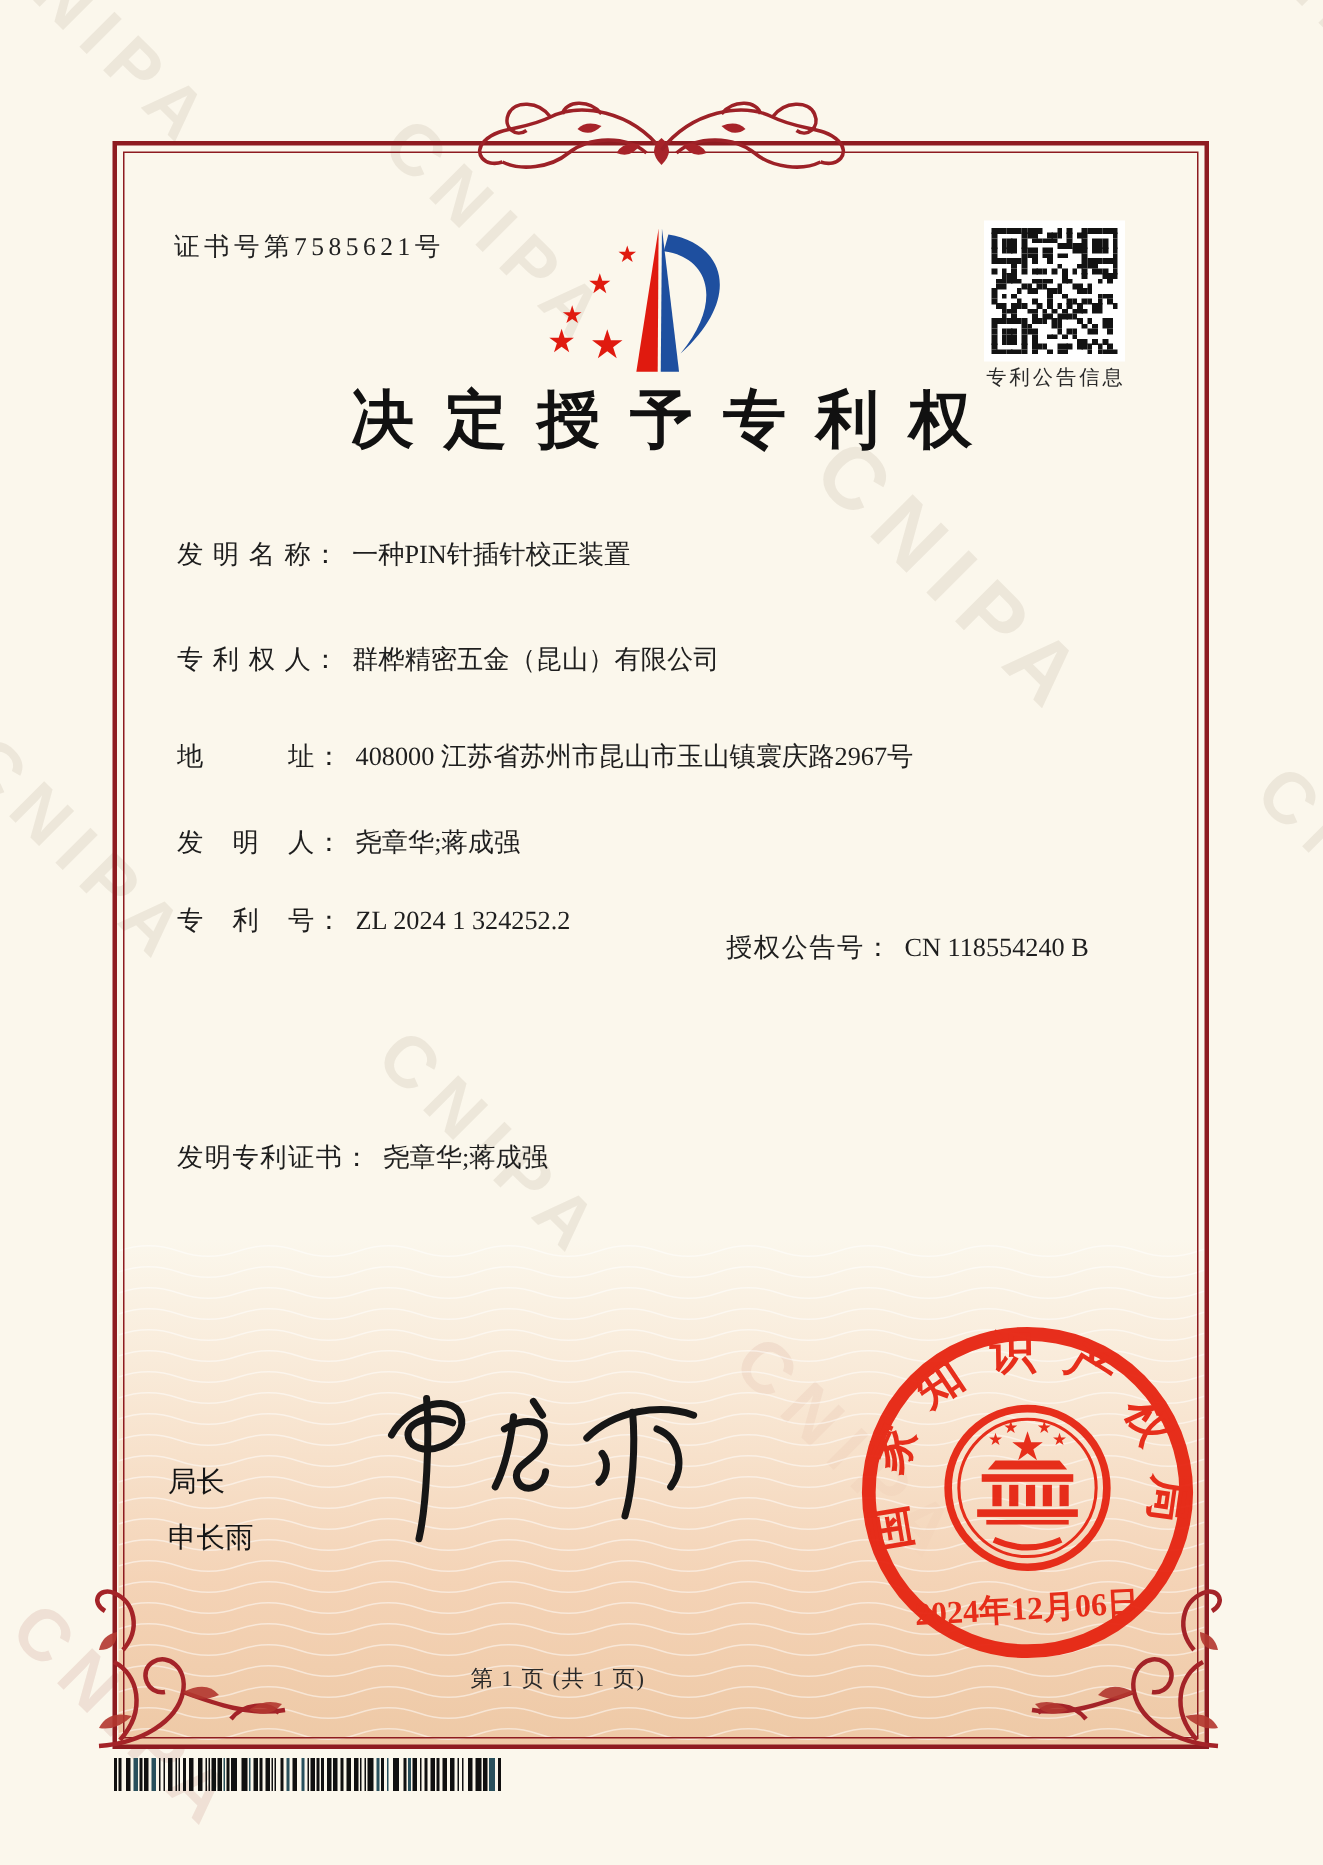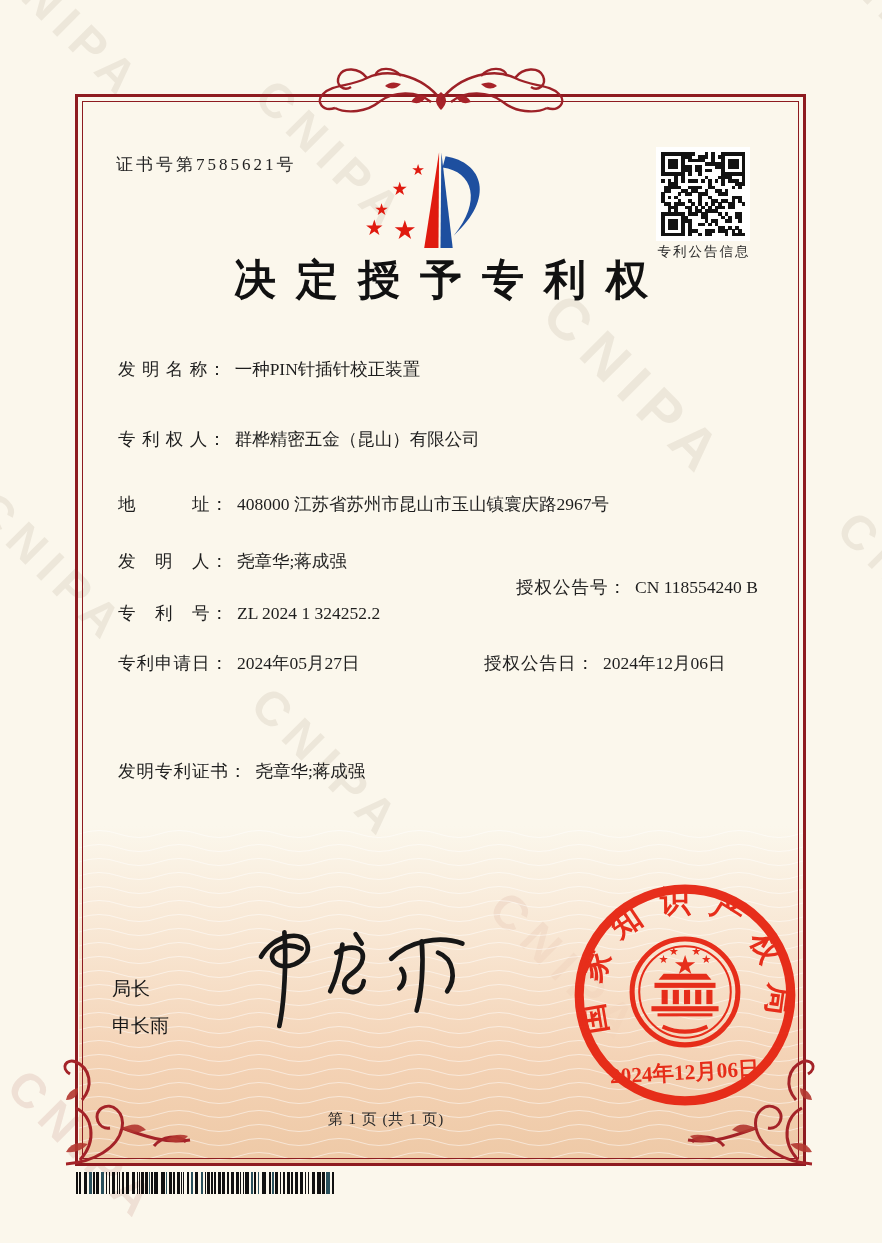--- a/index.html
+++ b/index.html
@@ -47,21 +47,21 @@
       line-height:34px;letter-spacing:0.5px;color:#222;}
   .statement .ln2{text-indent:0;}
   .statement .ln1{text-indent:2em;}
 
   
   .officer{position:absolute;left:112px;top:970px;font-family:"Liberation Sans","DejaVu Sans",sans-serif;
       font-size:19px;font-weight:500;line-height:37px;color:#151515;}
   .signature{position:absolute;left:222px;top:916px;}
   .seal{position:absolute;left:568px;top:878px;opacity:0.94;}
   .footer{position:absolute;left:0;top:1110px;width:744px;text-align:center;
-      font-size:15px;letter-spacing:1px;color:#2a2a2a;padding-left:14px;}
+      font-size:15px;letter-spacing:1px;color:#2a2a2a;}
 
   .barcode{position:absolute;left:76px;top:1172px;width:264px;height:22px;}
   .bar{position:absolute;top:0;height:100%;}
 
   .ornament{position:absolute;pointer-events:none;}
 </style>
 </head>
 <body>
 
 <div id="page">
@@ -504,28 +504,22 @@
   </div>
   <div class="row" style="top:492px;">
     <span class="lbl">地　　　址：</span><span class="val">408000 江苏省苏州市昆山市玉山镇寰庆路2967号</span>
   </div>
   <div class="row" style="top:549px;">
     <span class="lbl">发　明　人：</span><span class="val">尧章华;蒋成强</span>
   </div>
   <div class="row" style="top:601px;">
     <span class="lbl">专　利　号：</span><span class="val">ZL 2024 1 324252.2</span>
   </div>
-  <div class="row rcol" style="top:575px;margin-left:32px;">
+  <div class="row rcol" style="top:619px;">
     <span class="lbl">授权公告号：</span><span class="val">CN 118554240 B</span>
-  </div>
-  <div class="row" style="top:651px;">
-    <span class="lbl">专利申请日：</span><span class="val">2024年05月27日</span>
-  </div>
-  <div class="row rcol" style="top:651px;">
-    <span class="lbl">授权公告日：</span><span class="val">2024年12月06日</span>
   </div>
   <div class="row" style="top:759px;">
     <span class="lbl">发明专利证书：</span><span class="val">尧章华;蒋成强</span>
   </div>
 
 
   <div class="officer">
     <div>局长</div>
     <div>申长雨</div>
   </div>

